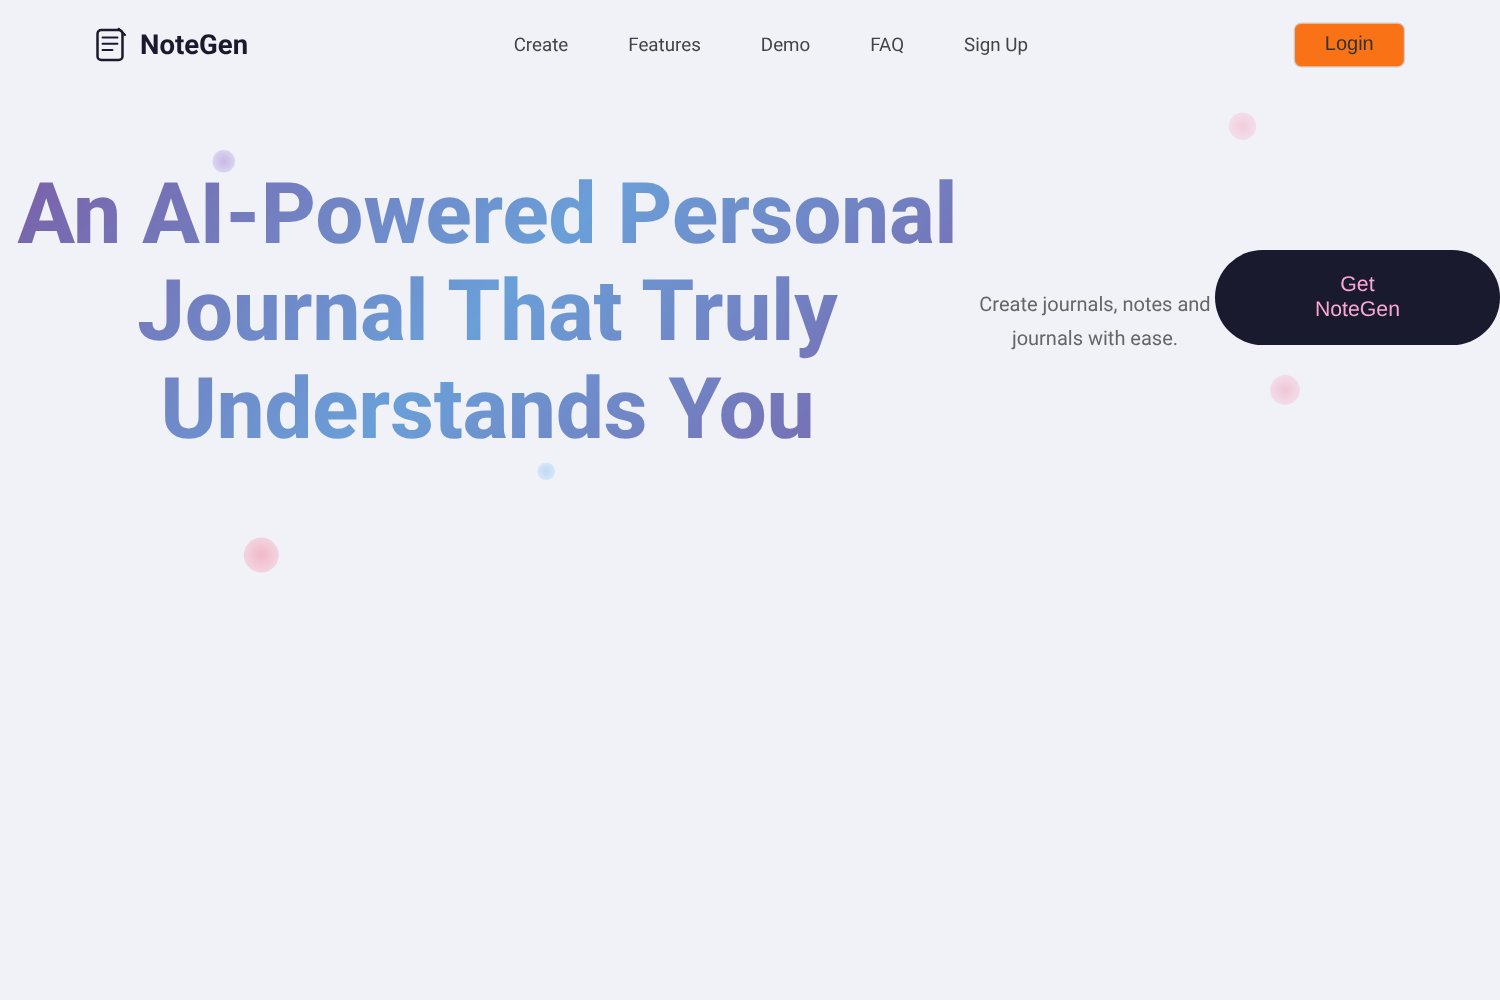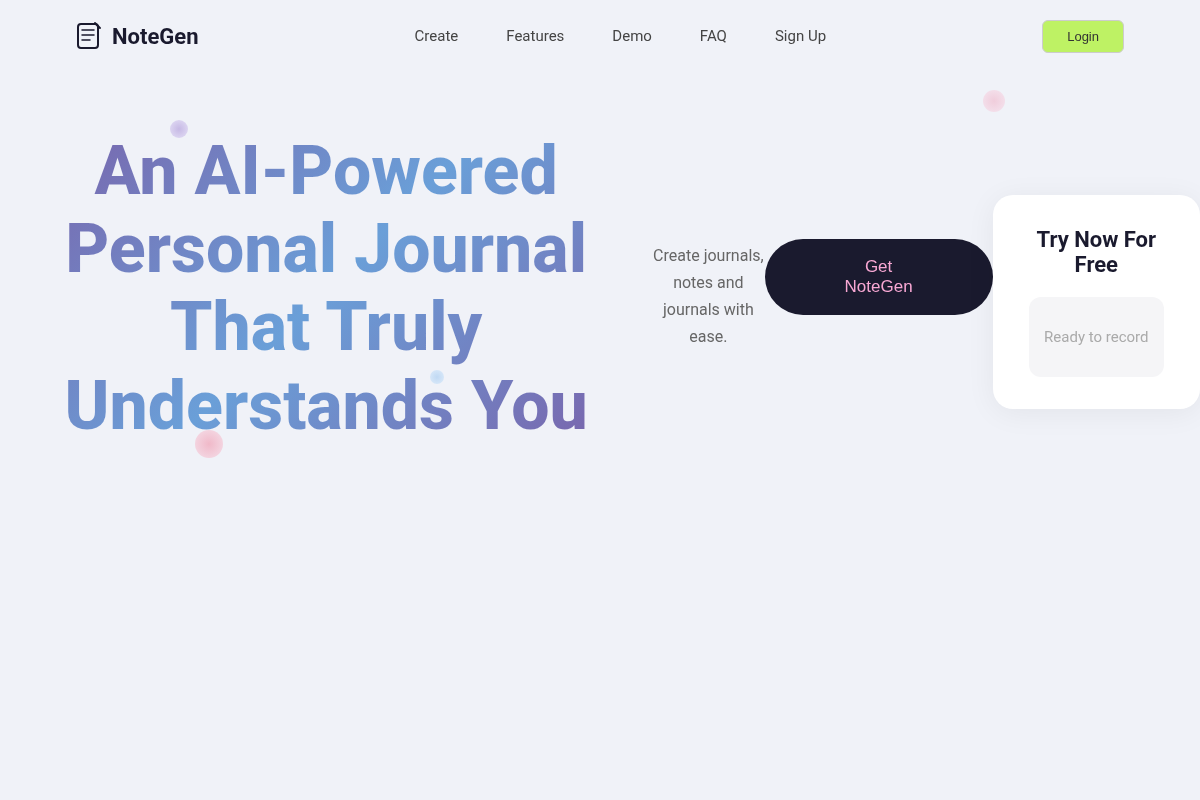--- a/index.html
+++ b/index.html
@@ -54,24 +54,24 @@
 
     .nav-link {
       font-size: 15px;
       color: #444;
       cursor: pointer;
       text-decoration: none;
     }
 
     .login-btn {
       border: 1px solid #ccc;
-      background: #bef264;
+      background: #f97316;
       padding: 8px 24px;
       border-radius: 6px;
-      font-size: 13px;
+      font-size: 16px;
       cursor: pointer;
       color: #333;
     }
 
     
     .hero {
       display: flex;
       align-items: center;
       padding-top: 60px;
       position: relative;
@@ -222,19 +222,13 @@
 <section class="hero">
   <h1 class="hero-title">An AI-Powered Personal Journal That Truly Understands You</h1>
 
   <p class="hero-subtitle">
     <br>
     <span>Create journals, notes and journals with ease.</span>
   </p>
 
   <button class="cta-btn">Get NoteGen</button>
 
-  <div class="try-card">
-    <h2 class="try-card-title">Try Now For Free</h2>
-    <div class="record-area">
-      <span class="record-placeholder">Ready to record</span>
-    </div>
-  </div>
 </section>
 
 </body></html>

